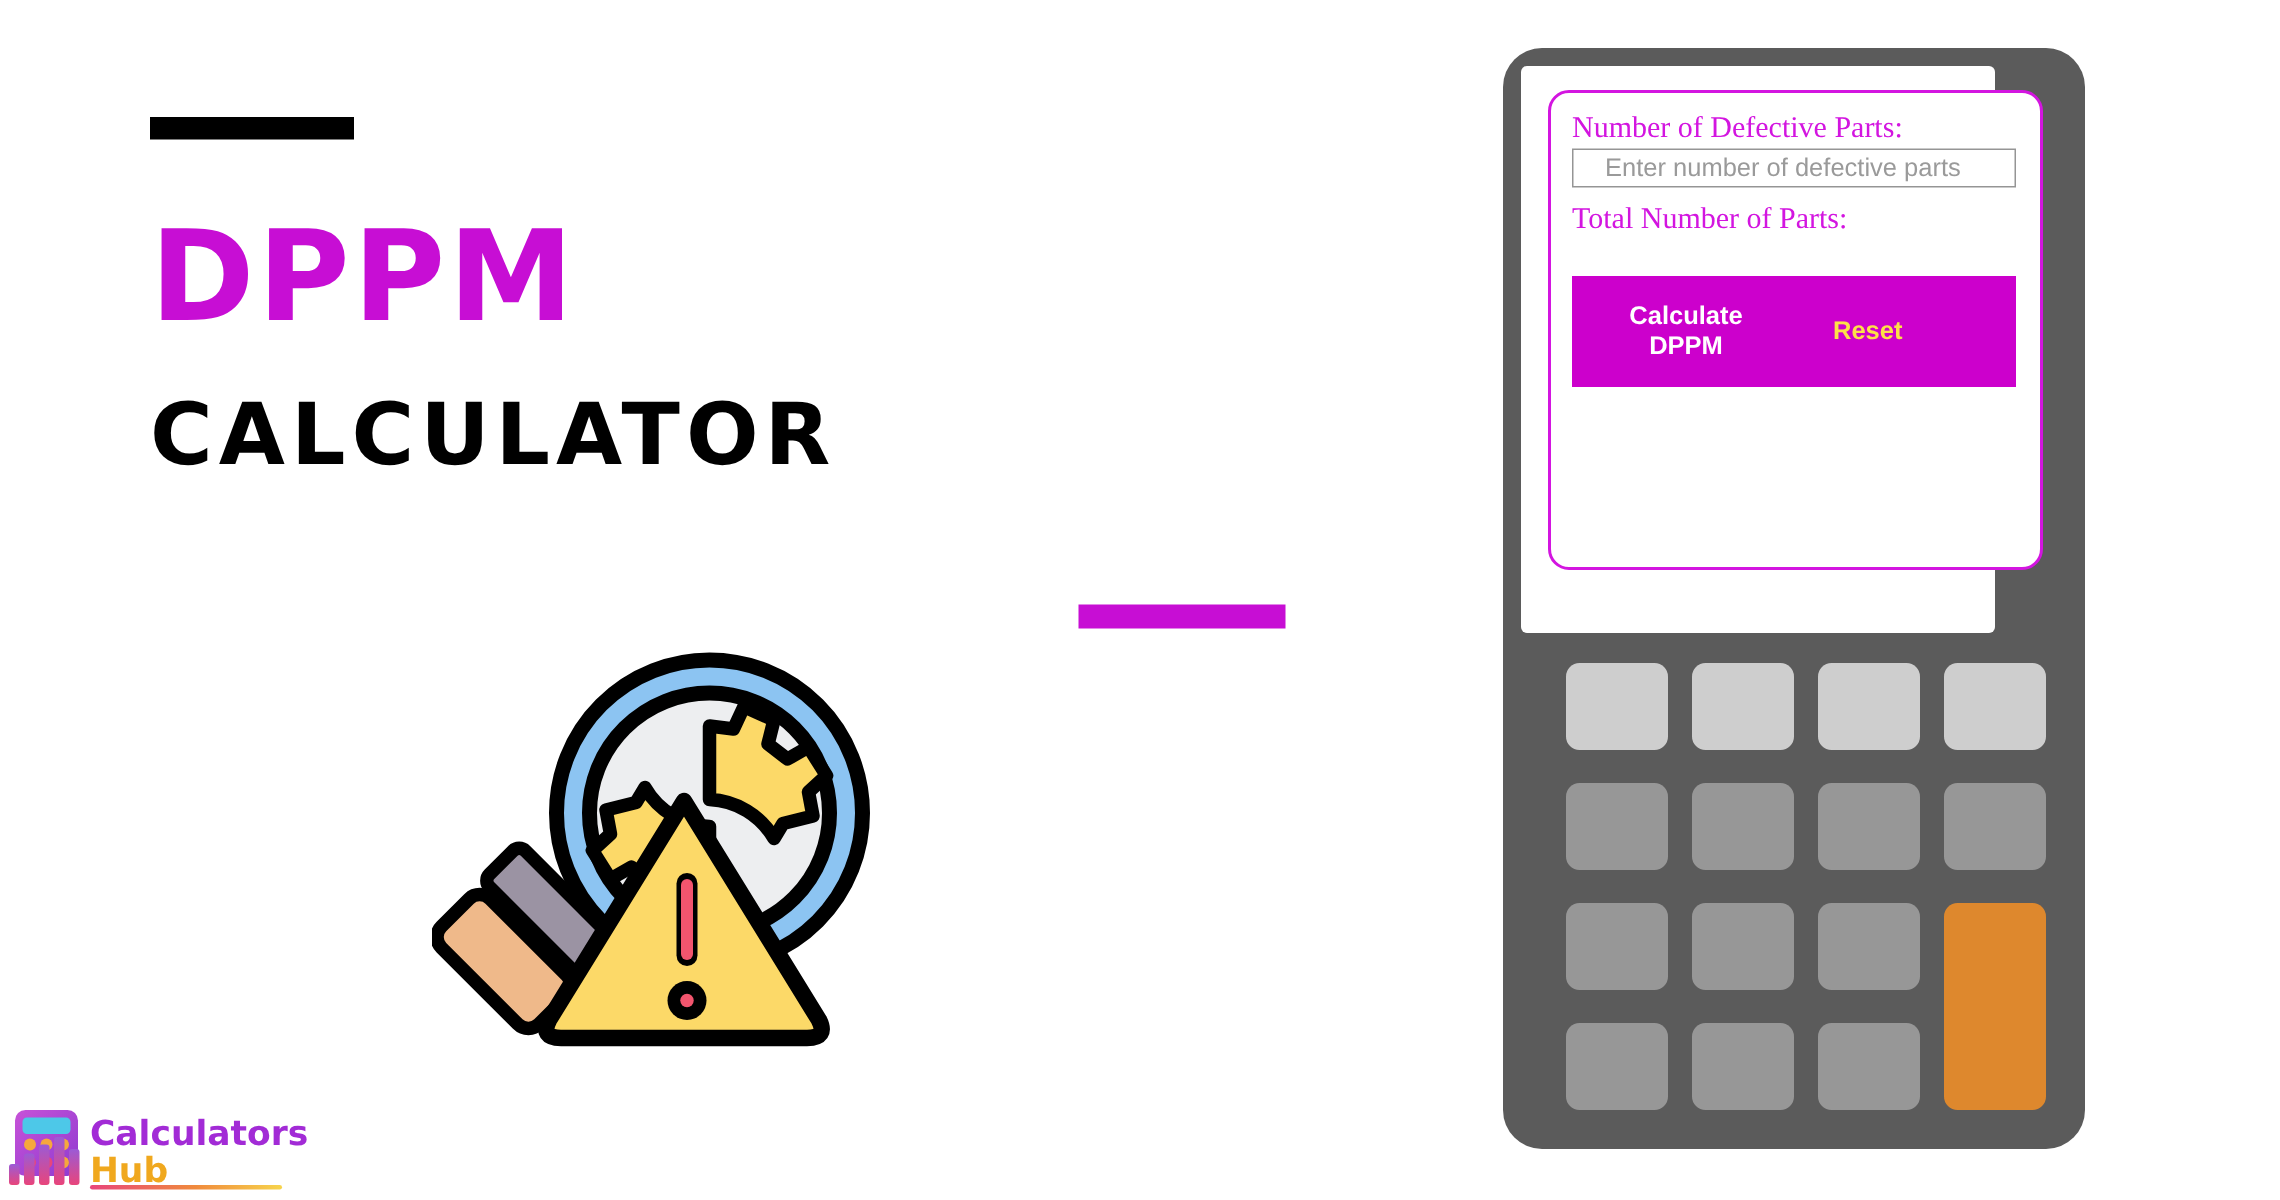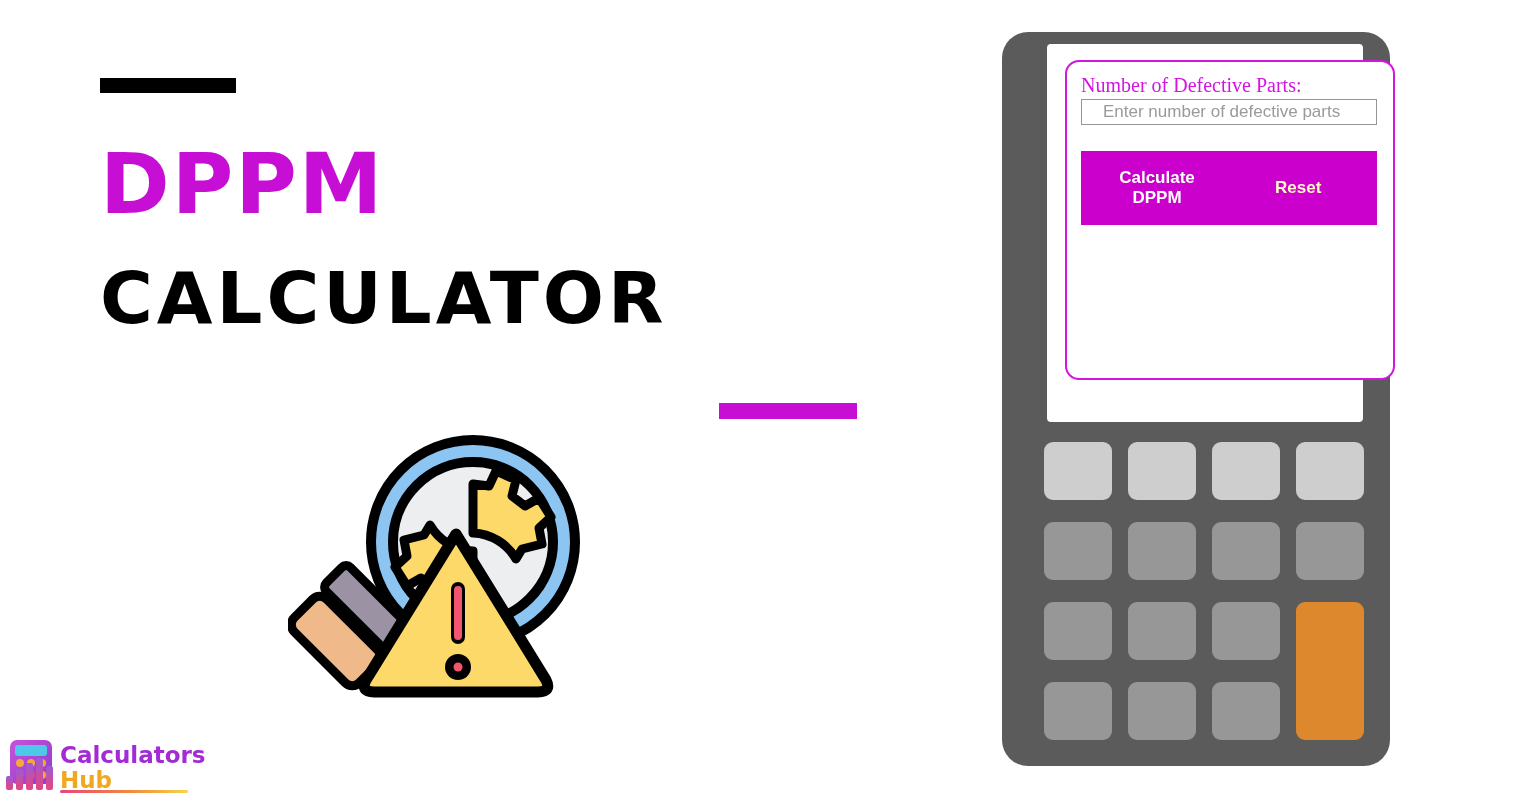--- a/index.html
+++ b/index.html
@@ -46,21 +46,21 @@
     letter-spacing: 2px;
     color: #C70ED4;
     line-height: 1;
     margin: 0;
   }
 
   #title-calculator {
     position: absolute;
     left: 100px; top: 262px;
     font-family: "DejaVu Sans", sans-serif;
-    font-size: 72px;
+    font-size: 57px;
     font-weight: bold;
     letter-spacing: 4px;
     color: #000000;
     line-height: 1;
     margin: 0;
   }
 
   
   #illustration {
     position: absolute;
@@ -86,21 +86,20 @@
     padding: 12px;
   }
 
   #calculator-screen {
     width: 316px;
     height: 378px;
     background: #ffffff;
     border-radius: 4px;
     box-sizing: border-box;
     padding: 16px 18px;
-    margin-left: 33px;
   }
 
   #form-panel {
     border: 2px solid #D315E0;
     border-radius: 14px;
     box-sizing: border-box;
     width: 330px;
     height: 320px;
     padding: 12px 14px 14px 14px;
     background: #ffffff;
@@ -137,42 +136,41 @@
   .field-group.second { margin-bottom: 0; }
 
   #action-bar {
     margin-top: 26px;
     width: 296px;
     height: 74px;
     background: #CC00CC;
     display: flex;
     align-items: center;
     box-sizing: border-box;
-    gap: 20px;
   }
 
   #calculate-button {
     border: none;
     background: transparent;
     color: #ffffff;
     font-family: "Liberation Sans", sans-serif;
     font-size: 17px;
     font-weight: bold;
     line-height: 1.15;
     width: 104px;
     margin-left: 24px;
     text-align: center;
     cursor: pointer;
     padding: 0;
   }
 
   #reset-button {
     border: none;
     background: transparent;
-    color: #fef9c3;
+    color: #fde047;
     font-family: "Liberation Sans", sans-serif;
     font-size: 17px;
     font-weight: bold;
     margin-left: 46px;
     text-align: center;
     cursor: pointer;
     padding: 0;
   }
 
   
@@ -308,20 +306,21 @@
 
   <div id="calculator-screen">
     <div id="form-panel">
 
       <div class="field-group">
         <div class="field-label">Number of Defective Parts:</div>
         <input class="field-input" type="text" placeholder="Enter number of defective parts" style="">
       </div>
 
       <div class="field-group second">
+        <div class="field-label">Total Number of Parts:</div>
       </div>
 
       <div id="action-bar">
         <button id="calculate-button">Calculate DPPM</button>
         <button id="reset-button">Reset</button>
       </div>
 
     </div>
   </div>
 

